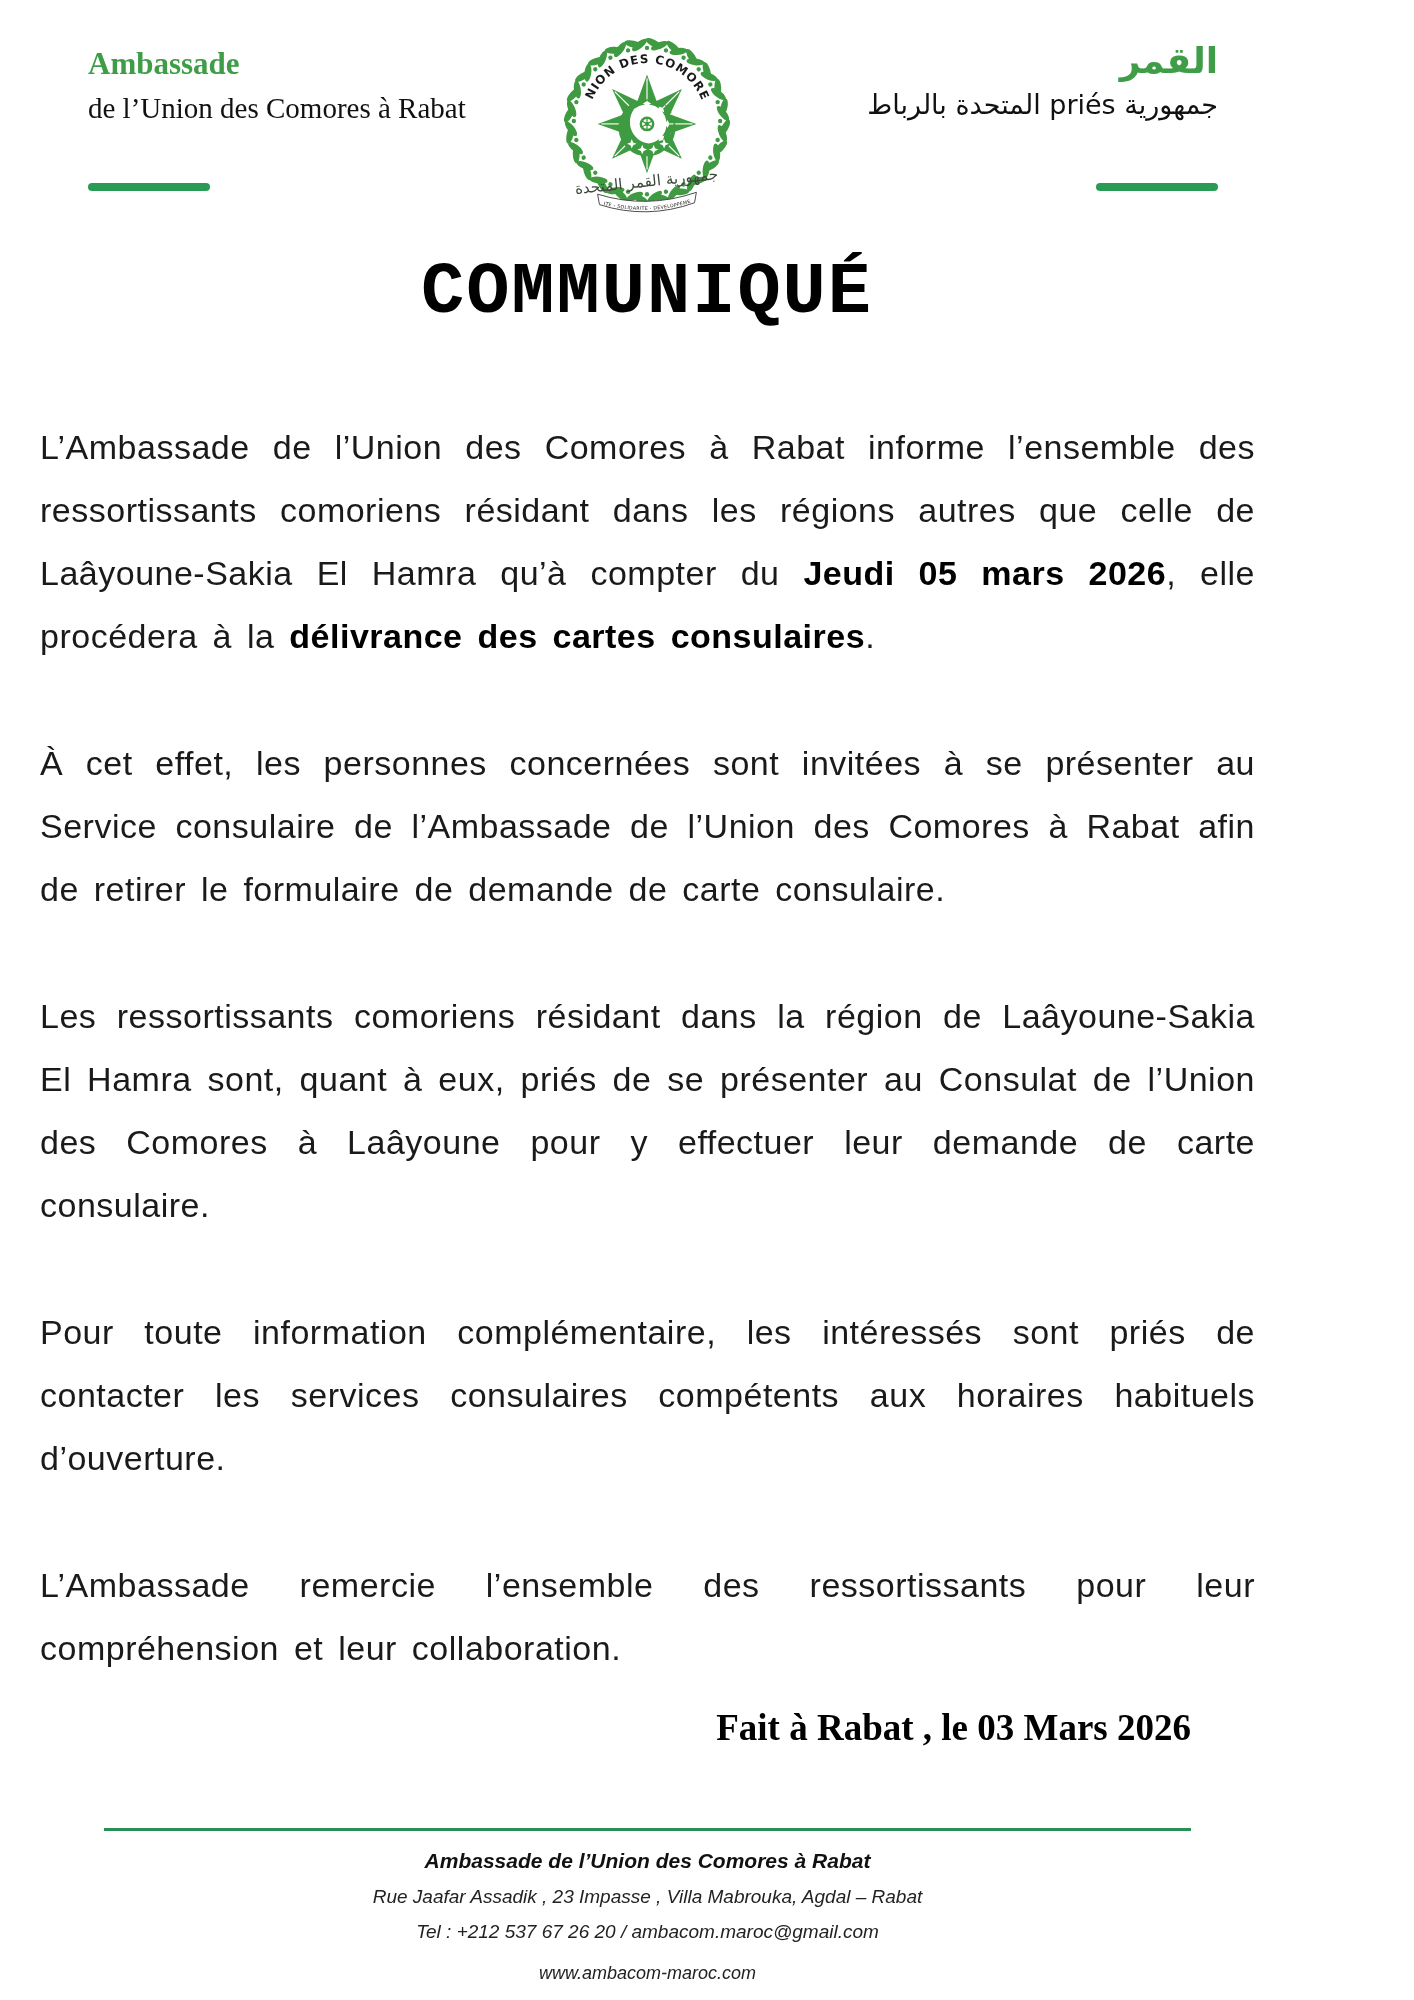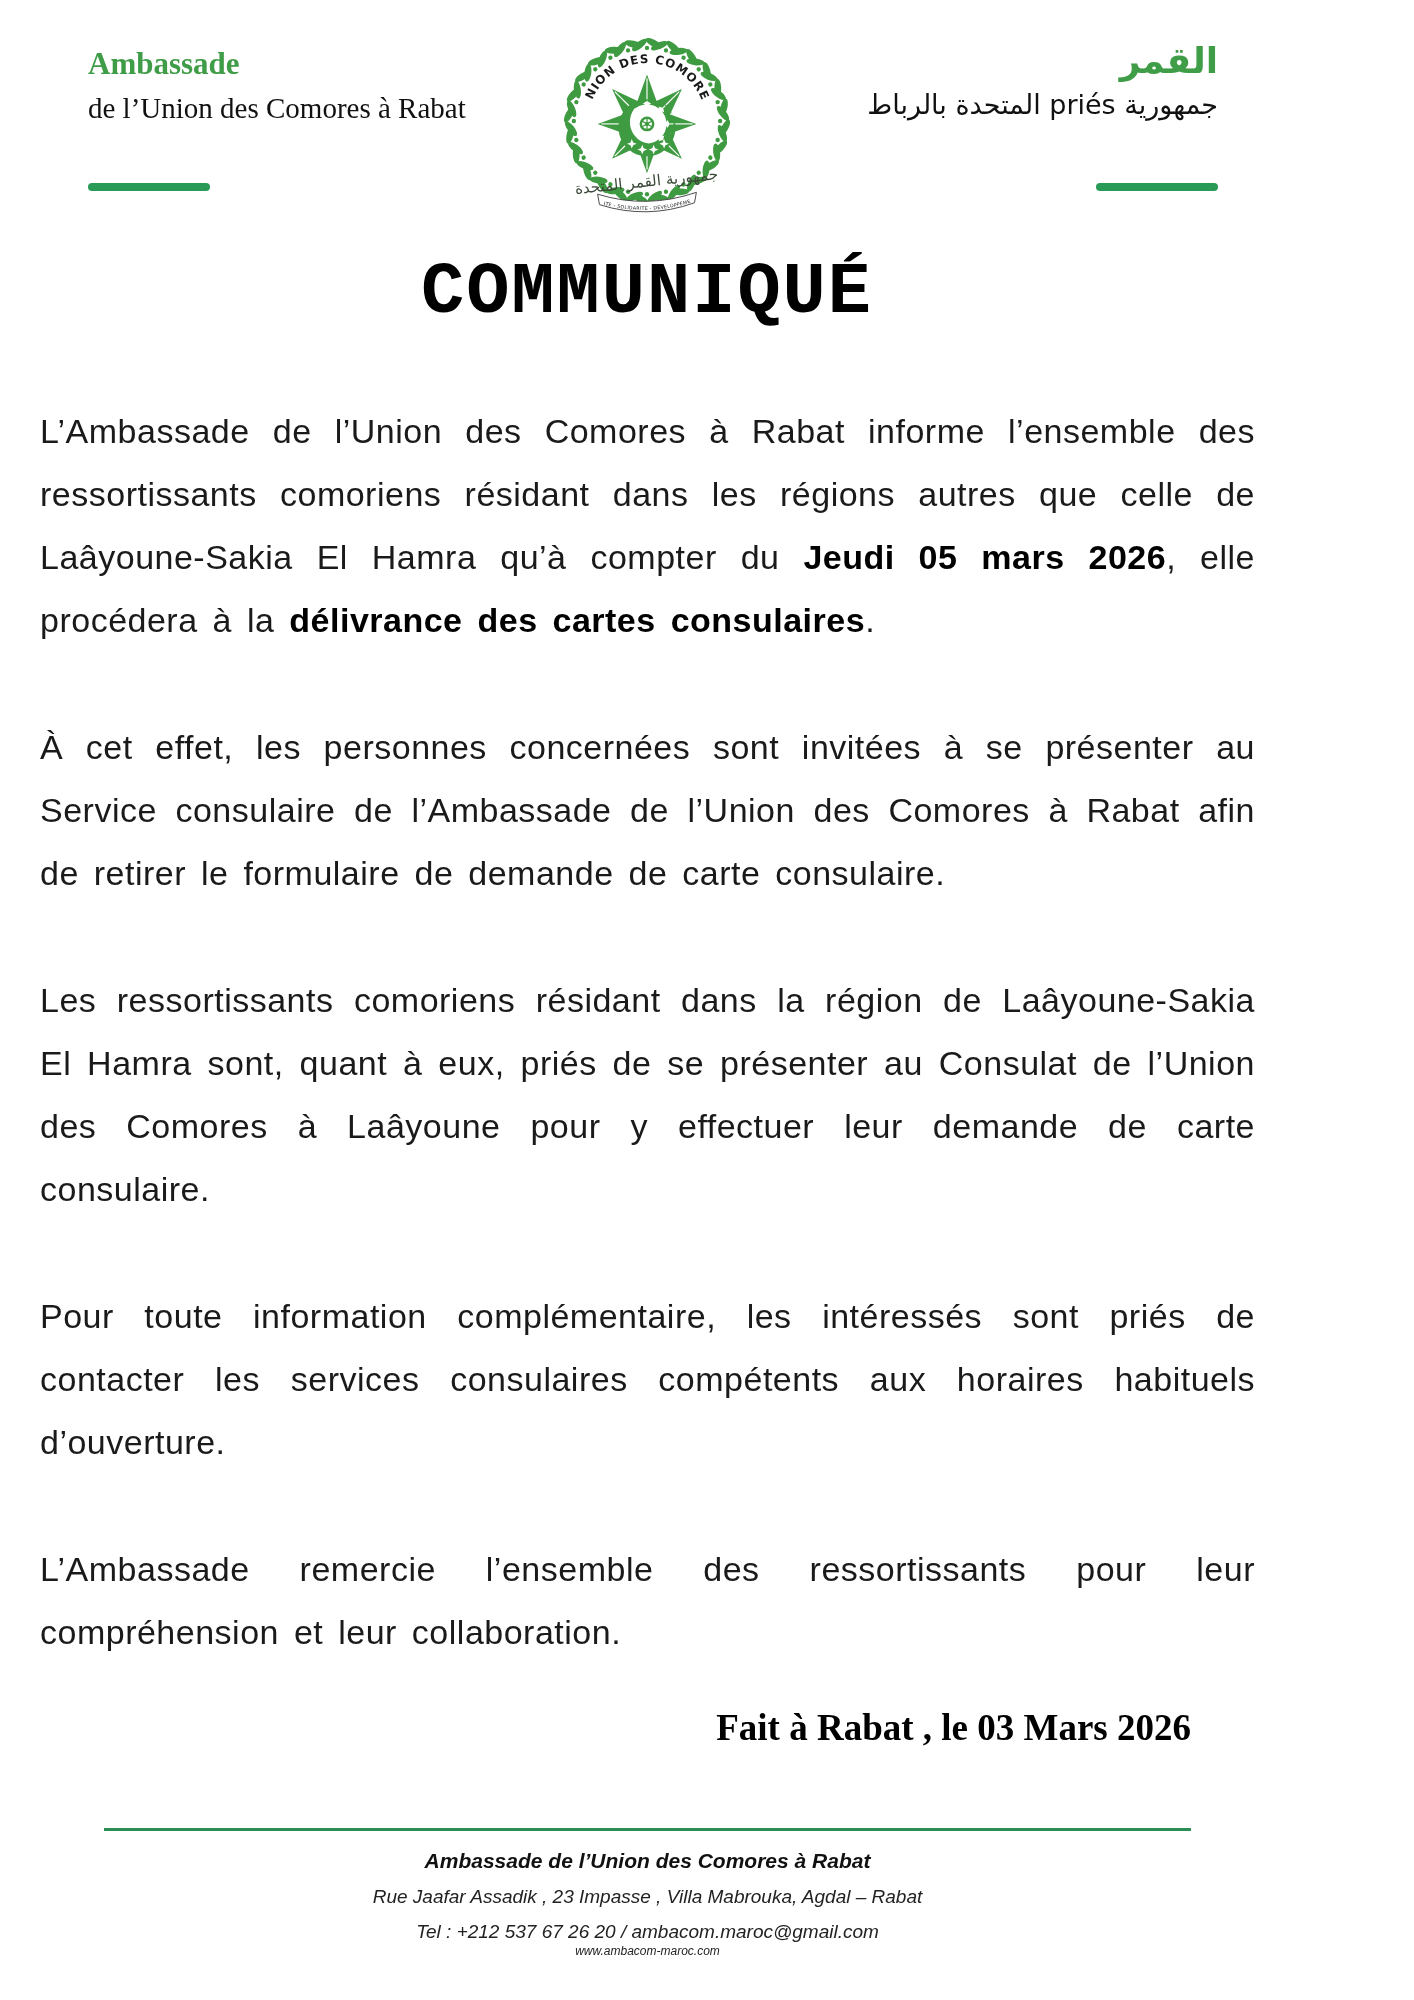--- a/index.html
+++ b/index.html
@@ -20,40 +20,40 @@
   .hr2{font-size:27px;color:#111;margin-top:8px;}
   .logo-wrap{position:absolute;left:50%;top:16px;transform:translateX(-50%);}
   
   .title{
     position:absolute;top:252px;left:0;width:100%;text-align:center;
     font-family:Liberation Mono, monospace;font-weight:bold;
     font-size:72px;letter-spacing:2px;color:#000;
   }
   
   .body-text{
-    position:absolute;left:40px;right:39px;top:400px;
+    position:absolute;left:40px;right:39px;top:416px;
     font-size:34px;line-height:63px;letter-spacing:0.5px;word-spacing:5px;
     text-align:justify;color:#1a1a1a;
   }
   .body-text p{margin:0 0 64px 0;}
   .body-text b{font-weight:bold;color:#000;}
   
   .date-line{
     position:absolute;top:1706px;right:103px;
     font-family:"Liberation Serif",serif;font-weight:bold;font-size:37px;color:#000;
   }
   
   .footer{
     position:absolute;left:104px;right:103px;top:1828px;
     border-top:3px solid #2a8f55;text-align:center;color:#222;font-style:italic;
   }
   .f1{margin-top:18px;font-size:21px;font-weight:bold;color:#111;}
   .f2{margin-top:13px;font-size:19px;}
   .f3{margin-top:13px;font-size:19px;}
-  .f4{margin-top:1px;font-size:12px;}
+  .f4{margin-top:20px;font-size:18px;}
 </style>
 </head>
 <body>
 
 <div class="page">
 
   <div class="header-left">
     <div class="hl1">Ambassade</div>
     <div class="hl2">de l’Union des Comores à Rabat</div>
   </div>

